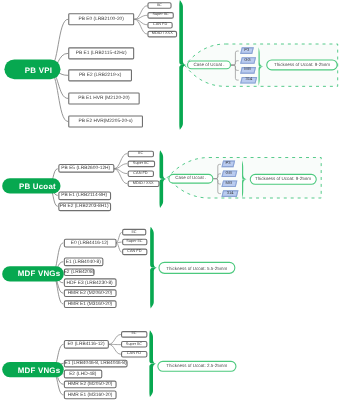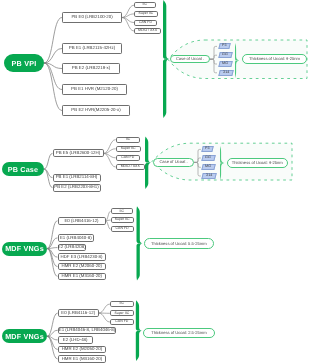--- a/index.html
+++ b/index.html
@@ -2,21 +2,21 @@
 <html><head>
 <meta charset="utf-8">
 <style>
   html,body{margin:0;padding:0;background:#fff;}
   body{width:310px;height:364px;font-family:"Liberation Sans",sans-serif;overflow:hidden;
         -webkit-font-smoothing:antialiased;text-rendering:geometricPrecision;}
   #canvas{position:relative;width:310px;height:364px;background:#fff;}
   svg.wires{position:absolute;left:0;top:0;width:310px;height:364px;pointer-events:none;}
   .root{position:absolute;background:#07a850;border-radius:999px;color:#fff;
         font-weight:bold;display:flex;align-items:center;justify-content:center;
-        font-size:7.2px;letter-spacing:.2px;z-index:5;}
+        font-size:7.2px;letter-spacing:.2px;z-index:5;padding-left:11px;}
   .nodebox{position:absolute;background:#fff;border:0.7px solid #6f6f6f;
            display:flex;align-items:center;justify-content:center;color:#3c3c3c;
            white-space:nowrap;font-size:4.4px;box-sizing:border-box;line-height:1;z-index:4;}
   .sq{border-radius:1.2px;}
   .rd{border-radius:1.8px;}
   .lf{font-size:3.5px;}
   .gbox{position:absolute;background:#fff;border:0.9px solid #4cc97e;border-radius:999px;
         display:flex;align-items:center;justify-content:center;color:#4a4a4a;
         white-space:nowrap;font-size:4.1px;box-sizing:border-box;line-height:1;z-index:4;}
   .layer{position:absolute;background:#b9cbef;border:0.7px solid #8aa3d4;
@@ -114,21 +114,21 @@
     <div class="layer" style="left: 218.5px; top: 52px; width: 12.5px; height: 6.4px;">
       <b>GG</b>
     </div>
     <div class="layer" style="left: 218.5px; top: 60.8px; width: 12.5px; height: 6.4px;">
       <b>MG</b>
     </div>
     <div class="layer" style="left: 218.5px; top: 69.6px; width: 14px; height: 6.4px;">
       <b>314</b>
     </div>
     <div class="gbox" style="left: 242px; top: 53.9px; width: 65px; height: 9.9px;">Thickness of Ucoat: 9-25nm</div>
-    <div class="root" style="left: 2px; top: 162px; width: 42px; height: 14px;">PB Case</div>
+    <div class="root" style="left: 2px; top: 162px; width: 42px; height: 14px;">PB Ucoat</div>
     <div class="nodebox rd" style="left: 52.5px; top: 149.3px; width: 51px; height: 8.2px;">PB E5 (LRB2600-12H)</div>
     <div class="nodebox rd" style="left: 52.5px; top: 173.5px; width: 48px; height: 8.2px;">PB E1 (LRB2114-8H)</div>
     <div class="nodebox rd" style="left: 52.5px; top: 183.5px; width: 48px; height: 8.2px;">PB E2 (LRB2203-8H1)</div>
     <div class="nodebox rd lf" style="left: 115.7px; top: 136.6px; width: 24.5px; height: 6px;">IIC</div>
     <div class="nodebox rd lf" style="left: 115.7px; top: 145.8px; width: 25px; height: 6px;">Super IIC</div>
     <div class="nodebox rd lf" style="left: 115.7px; top: 154.8px; width: 24px; height: 6px;">CAN FD</div>
     <div class="nodebox rd lf" style="left: 115.7px; top: 164px; width: 29px; height: 6px;">MDIO / XXX</div>
     <div class="gbox" style="left: 153px; top: 158.1px; width: 41px; height: 8.8px;">Case of Ucoat .</div>
     <div class="layer" style="left: 202.3px; top: 146.2px; width: 10.5px; height: 6.4px;">
       <b>P3</b>

